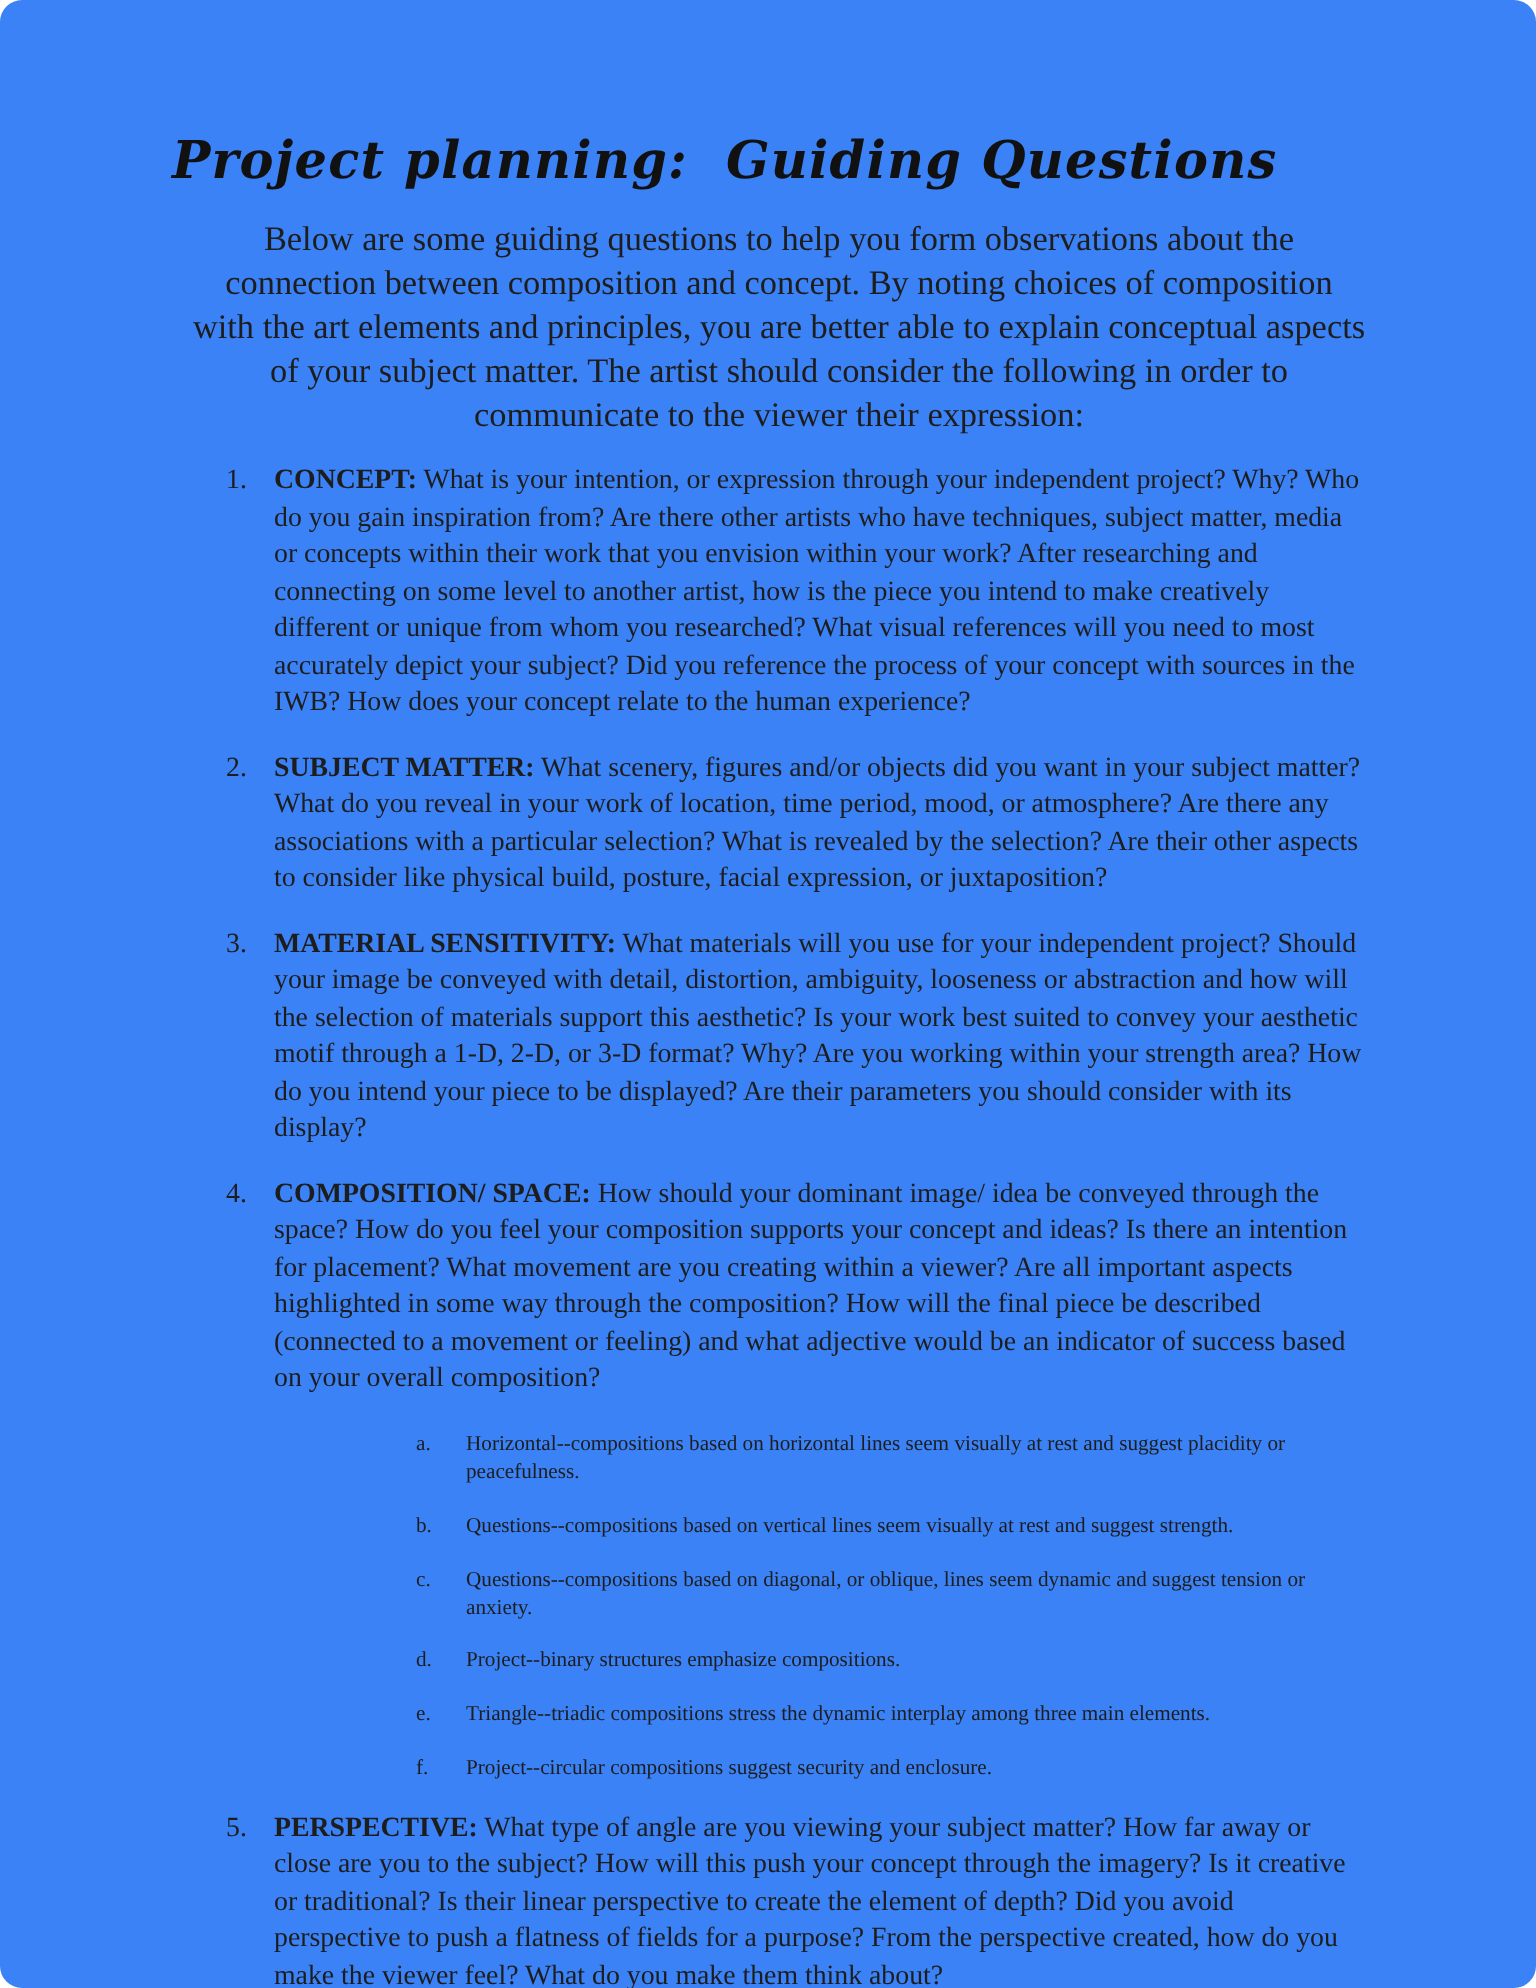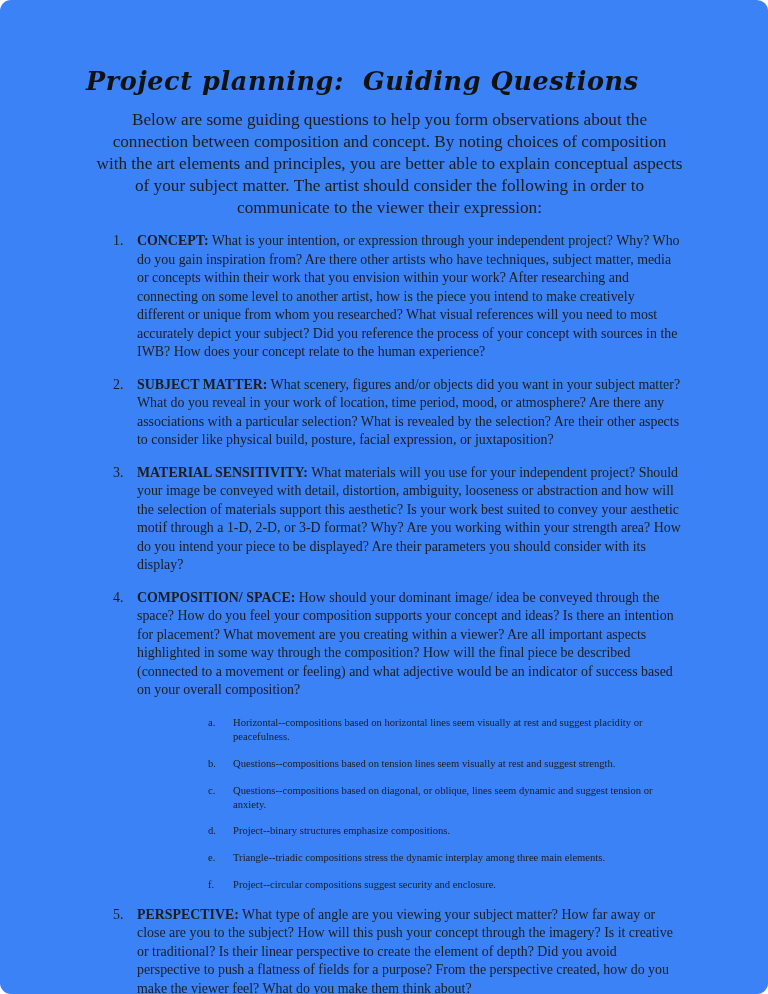--- a/index.html
+++ b/index.html
@@ -127,21 +127,21 @@
       <span class="marker">4.</span>
       <span class="item-label">COMPOSITION/ SPACE:</span><span class="item-body">  How should your dominant image/ idea be conveyed through the space? How do you feel your composition supports your concept and ideas? Is there an intention for placement? What movement are you creating within a viewer? Are all important aspects highlighted in some way through the composition? How will the final piece be described (connected to a movement or feeling) and what adjective would be an indicator of success based on your overall composition?</span>
 
       <ol class="sub-list">
         <li class="sub-item">
           <span class="marker">a.</span>
           <span class="sub-label">Horizontal</span><span class="sub-body">--compositions based on horizontal lines seem visually at rest and suggest placidity or peacefulness.</span>
         </li>
         <li class="sub-item">
           <span class="marker">b.</span>
-          <span class="sub-label">Questions</span><span class="sub-body">--compositions based on tension lines seem visually at rest and suggest strength.</span>
+          <span class="sub-label">Questions</span><span class="sub-body">--compositions based on vertical lines seem visually at rest and suggest strength.</span>
         </li>
         <li class="sub-item">
           <span class="marker">c.</span>
           <span class="sub-label">Questions</span><span class="sub-body">--compositions based on diagonal, or oblique, lines seem dynamic and suggest tension or anxiety.</span>
         </li>
         <li class="sub-item">
           <span class="marker">d.</span>
           <span class="sub-label">Project</span><span class="sub-body">--binary structures emphasize compositions.</span>
         </li>
         <li class="sub-item">

